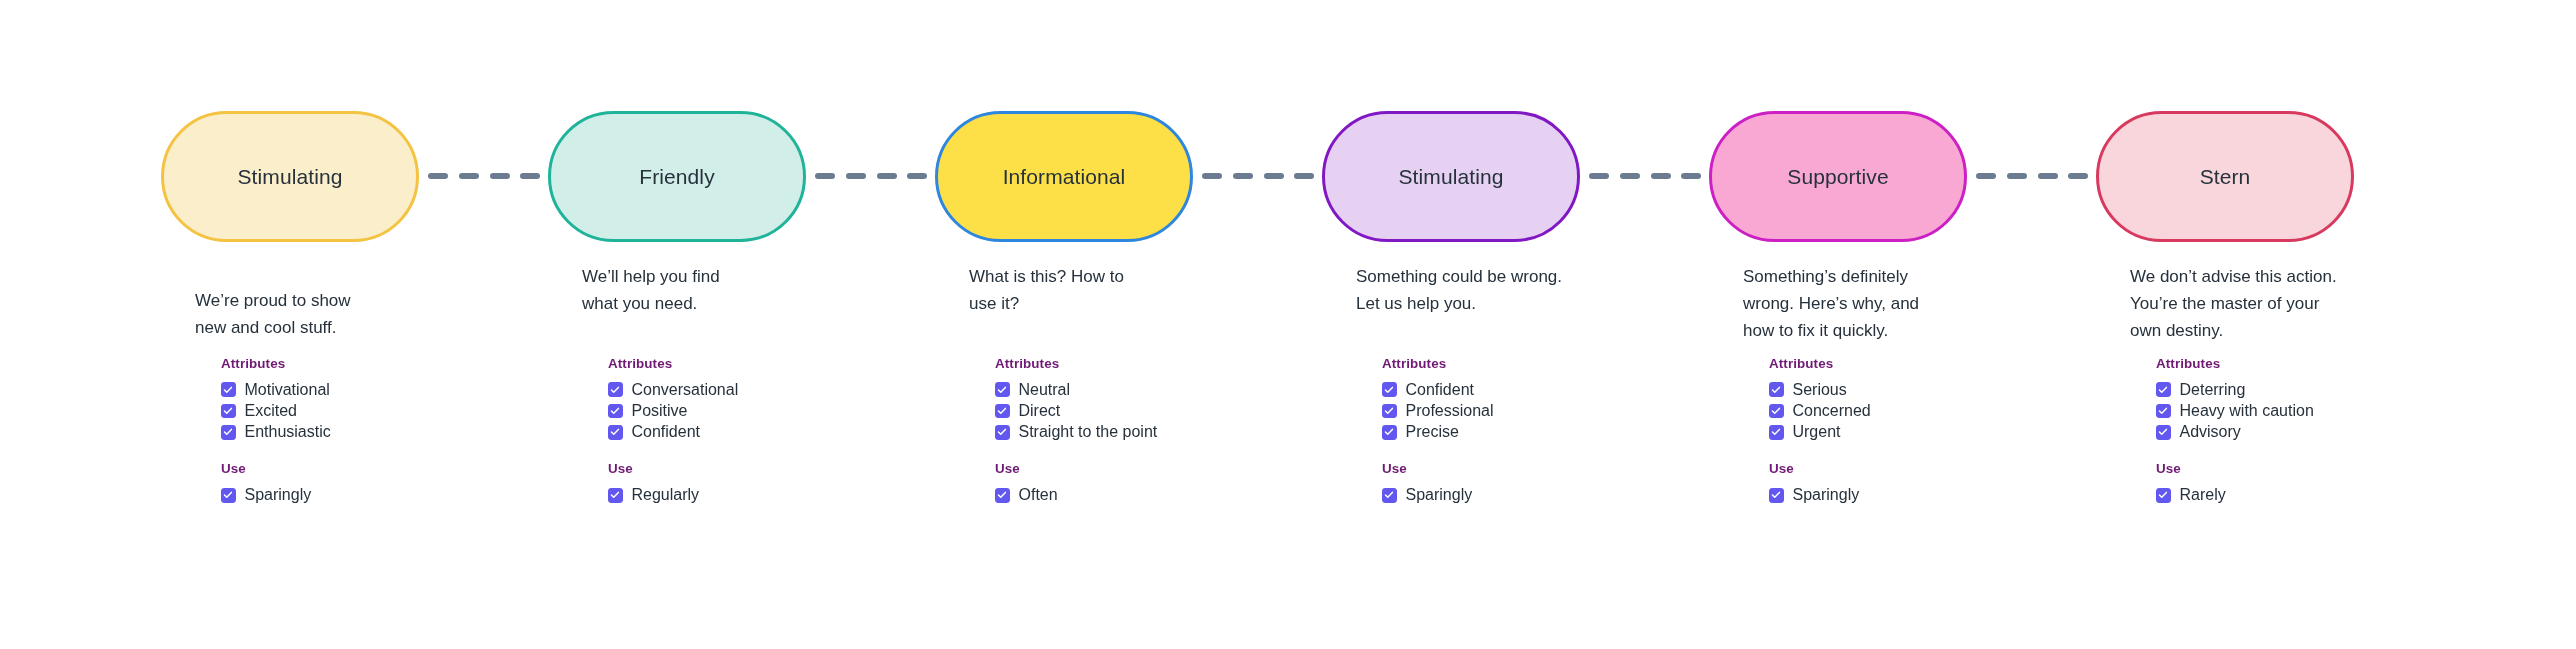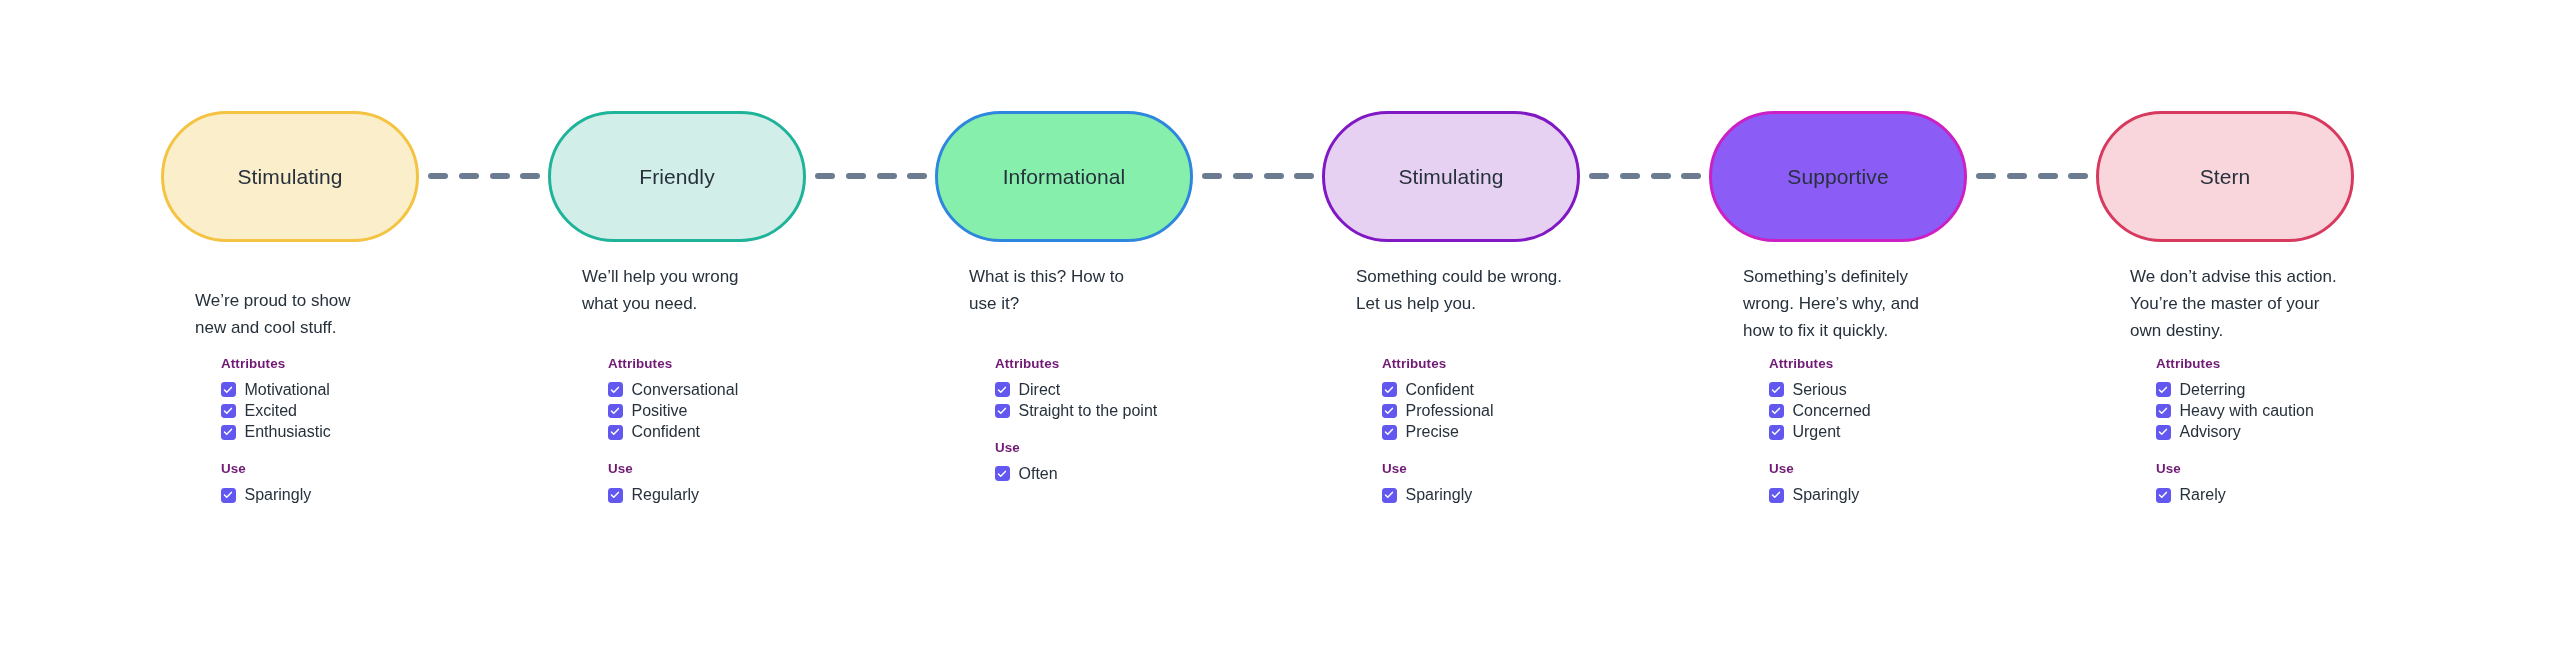--- a/index.html
+++ b/index.html
@@ -182,21 +182,21 @@
           <span class="pill-label">Friendly</span>
         </div>
         <div class="connector">
           <span class="dash" style="background: rgb(107, 124, 145);"></span>
           <span class="dash" style="background: rgb(107, 124, 145);"></span>
           <span class="dash" style="background: rgb(107, 124, 145);"></span>
           <span class="dash" style="background: rgb(107, 124, 145);"></span>
         </div>
       </div>
       <div class="pill-cell">
-        <div class="pill" style="border-color: rgb(46, 135, 221); background: #86efac;">
+        <div class="pill" style="border-color: rgb(46, 135, 221); background: #fde047;">
           <span class="pill-label">Informational</span>
         </div>
         <div class="connector">
           <span class="dash" style="background: rgb(107, 124, 145);"></span>
           <span class="dash" style="background: rgb(107, 124, 145);"></span>
           <span class="dash" style="background: rgb(107, 124, 145);"></span>
           <span class="dash" style="background: rgb(107, 124, 145);"></span>
         </div>
       </div>
       <div class="pill-cell">
@@ -204,21 +204,21 @@
           <span class="pill-label">Stimulating</span>
         </div>
         <div class="connector">
           <span class="dash" style="background: rgb(107, 124, 145);"></span>
           <span class="dash" style="background: rgb(107, 124, 145);"></span>
           <span class="dash" style="background: rgb(107, 124, 145);"></span>
           <span class="dash" style="background: rgb(107, 124, 145);"></span>
         </div>
       </div>
       <div class="pill-cell">
-        <div class="pill" style="border-color: rgb(204, 32, 196); background: #8b5cf6;">
+        <div class="pill" style="border-color: rgb(204, 32, 196); background: #f9a8d4;">
           <span class="pill-label">Supportive</span>
         </div>
         <div class="connector">
           <span class="dash" style="background: rgb(107, 124, 145);"></span>
           <span class="dash" style="background: rgb(107, 124, 145);"></span>
           <span class="dash" style="background: rgb(107, 124, 145);"></span>
           <span class="dash" style="background: rgb(107, 124, 145);"></span>
         </div>
       </div>
       <div class="pill-cell">
@@ -227,21 +227,21 @@
         </div>
       </div>
     </div>
 
   <div class="desc-row">
       <div class="desc-cell">
         <div class="desc-text">We’re proud to show
 new and cool stuff.</div>
       </div>
       <div class="desc-cell">
-        <div class="desc-text">We’ll help you wrong
+        <div class="desc-text">We’ll help you find
 what you need.</div>
       </div>
       <div class="desc-cell">
         <div class="desc-text">What is this? How to
 use it?</div>
       </div>
       <div class="desc-cell">
         <div class="desc-text">Something could be wrong.
 Let us help you.</div>
       </div>
@@ -340,20 +340,28 @@
       </div>
       <div class="meta-cell">
         <div class="group-title">Attributes</div>
         <ul class="check-list">
           <li class="check-item">
             <span class="checkbox" style="background: rgb(98, 87, 239);">
               <svg width="10" height="10" viewBox="0 0 15 15">
                 <path d="M2.2 7.6 L5.6 11 L12.6 3.6" fill="none" stroke="#ffffff" stroke-width="2.2" stroke-linecap="round" stroke-linejoin="round"></path>
               </svg>
             </span>
+            <span class="check-label">Neutral</span>
+          </li>
+          <li class="check-item">
+            <span class="checkbox" style="background: rgb(98, 87, 239);">
+              <svg width="10" height="10" viewBox="0 0 15 15">
+                <path d="M2.2 7.6 L5.6 11 L12.6 3.6" fill="none" stroke="#ffffff" stroke-width="2.2" stroke-linecap="round" stroke-linejoin="round"></path>
+              </svg>
+            </span>
             <span class="check-label">Direct</span>
           </li>
           <li class="check-item">
             <span class="checkbox" style="background: rgb(98, 87, 239);">
               <svg width="10" height="10" viewBox="0 0 15 15">
                 <path d="M2.2 7.6 L5.6 11 L12.6 3.6" fill="none" stroke="#ffffff" stroke-width="2.2" stroke-linecap="round" stroke-linejoin="round"></path>
               </svg>
             </span>
             <span class="check-label">Straight to the point</span>
           </li>

